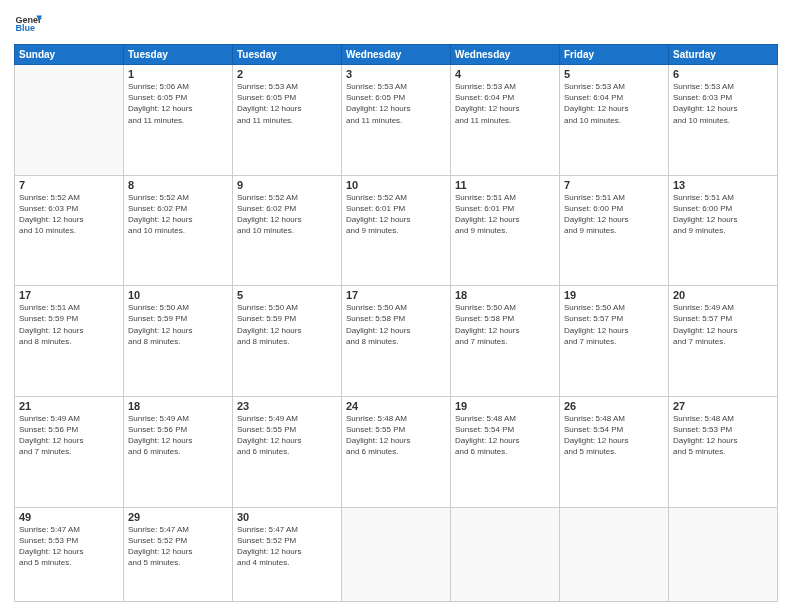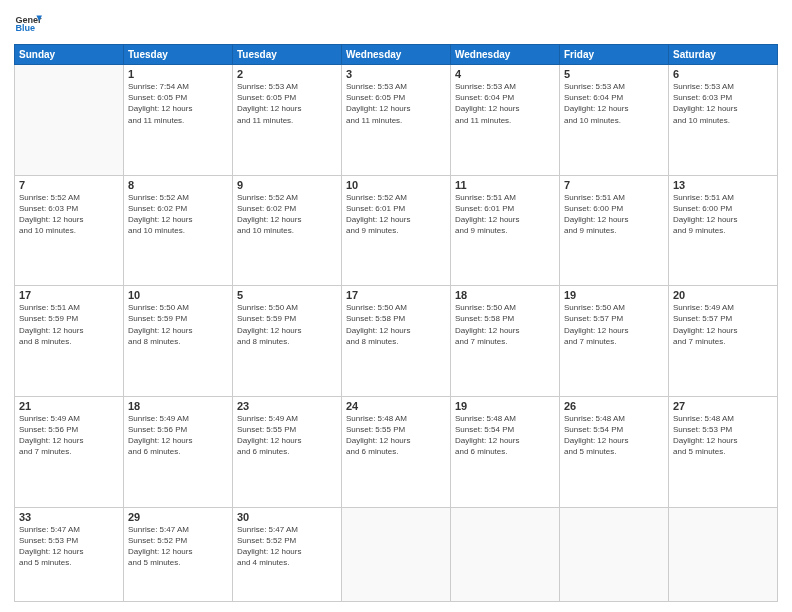--- a/index.html
+++ b/index.html
@@ -116,21 +116,21 @@
           <th>Wednesday</th>
           <th>Friday</th>
           <th>Saturday</th>
         </tr>
     </thead>
     <tbody id="calendar-body">
         <tr>
           <td class="empty-cell"></td>
           <td>
             <div class="day-number">1</div>
-            <div class="day-info" style="white-space: pre-line;">Sunrise: 7:54 AM
+            <div class="day-info" style="white-space: pre-line;">Sunrise: 5:06 AM
 Sunset: 6:05 PM
 Daylight: 12 hours
 and 11 minutes.</div>
           </td>
           <td>
             <div class="day-number">2</div>
             <div class="day-info" style="white-space: pre-line;">Sunrise: 5:53 AM
 Sunset: 6:05 PM
 Daylight: 12 hours
 and 11 minutes.</div>
@@ -312,21 +312,21 @@
           <td>
             <div class="day-number">27</div>
             <div class="day-info" style="white-space: pre-line;">Sunrise: 5:48 AM
 Sunset: 5:53 PM
 Daylight: 12 hours
 and 5 minutes.</div>
           </td>
         </tr>
         <tr>
           <td>
-            <div class="day-number">33</div>
+            <div class="day-number">49</div>
             <div class="day-info" style="white-space: pre-line;">Sunrise: 5:47 AM
 Sunset: 5:53 PM
 Daylight: 12 hours
 and 5 minutes.</div>
           </td>
           <td>
             <div class="day-number">29</div>
             <div class="day-info" style="white-space: pre-line;">Sunrise: 5:47 AM
 Sunset: 5:52 PM
 Daylight: 12 hours

